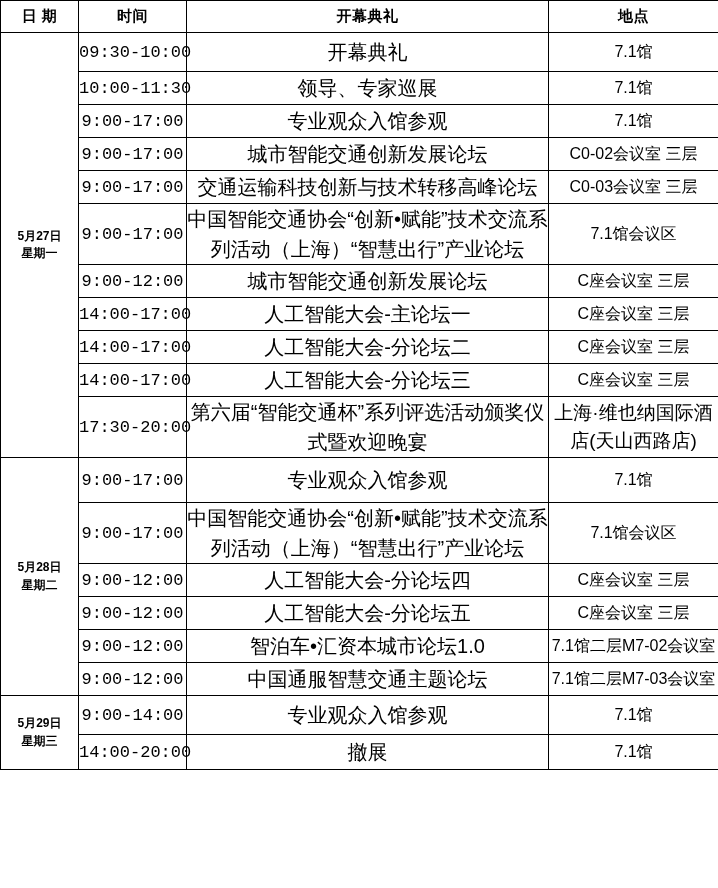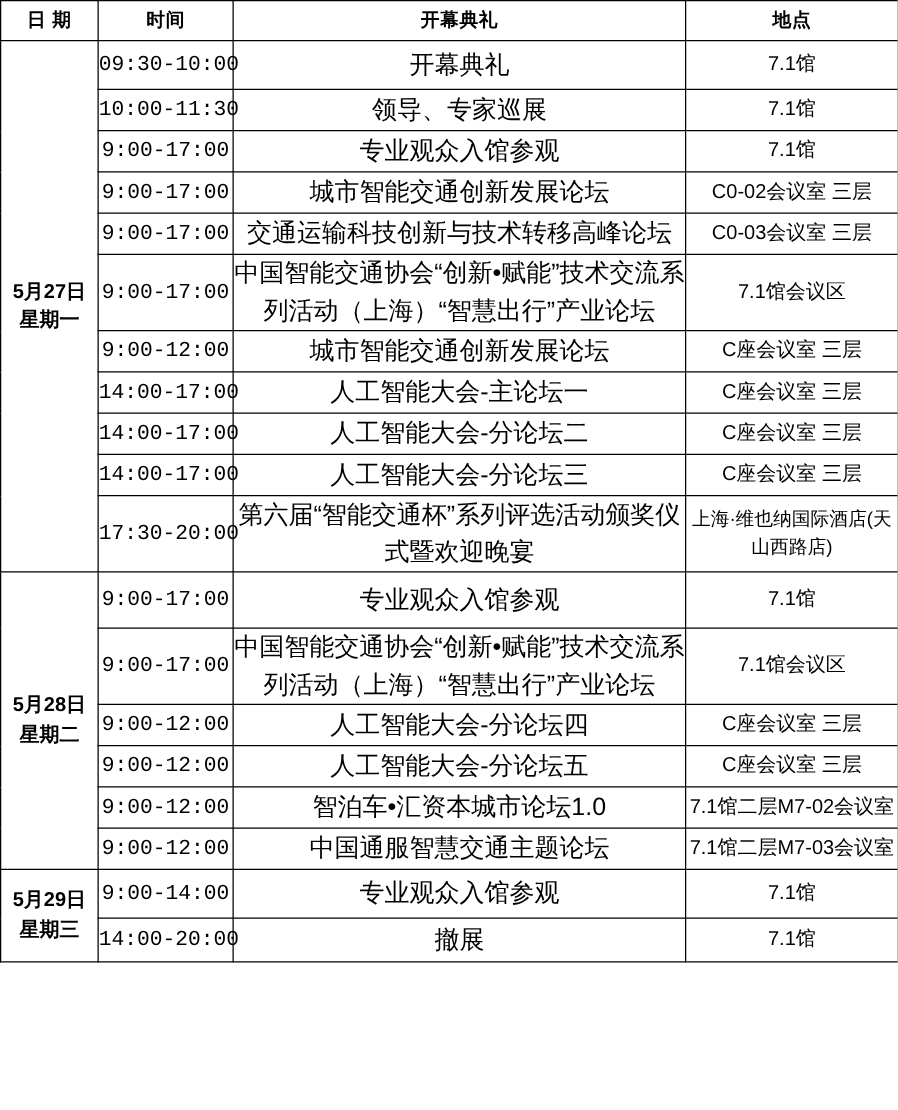--- a/index.html
+++ b/index.html
@@ -33,38 +33,38 @@
   }
   table.schedule thead th {
     height: 31px;
     font-weight: bold;
     font-size: 15px;
     letter-spacing: 0.5px;
   }
   th.h-date { letter-spacing: 6px; padding-left: 6px; }
 
   td.date-cell {
-    font-size: 16px;
+    font-size: 12px;
     font-weight: bold;
     line-height: 1.45;
   }
   td.date-cell .d-line { display: block; }
 
   td.time-cell {
     font-family: "Liberation Mono", "DejaVu Sans Mono", monospace;
     font-size: 17px;
     white-space: nowrap;
   }
   td.act-cell {
     font-size: 20px;
     line-height: 1.5;
     padding: 4px 6px;
   }
   td.loc-cell {
-    font-size: 15px;
+    font-size: 19px;
     line-height: 1.45;
     padding: 2px 4px;
   }
   td.loc-cell.mono-mix {
     font-size: 16px;
   }
   .r-h39 { height: 39px; }
   .r-h33 { height: 33px; margin-left: 20px; }
   .r-h56 { height: 56px; }
   .r-h45 { height: 45px; }

